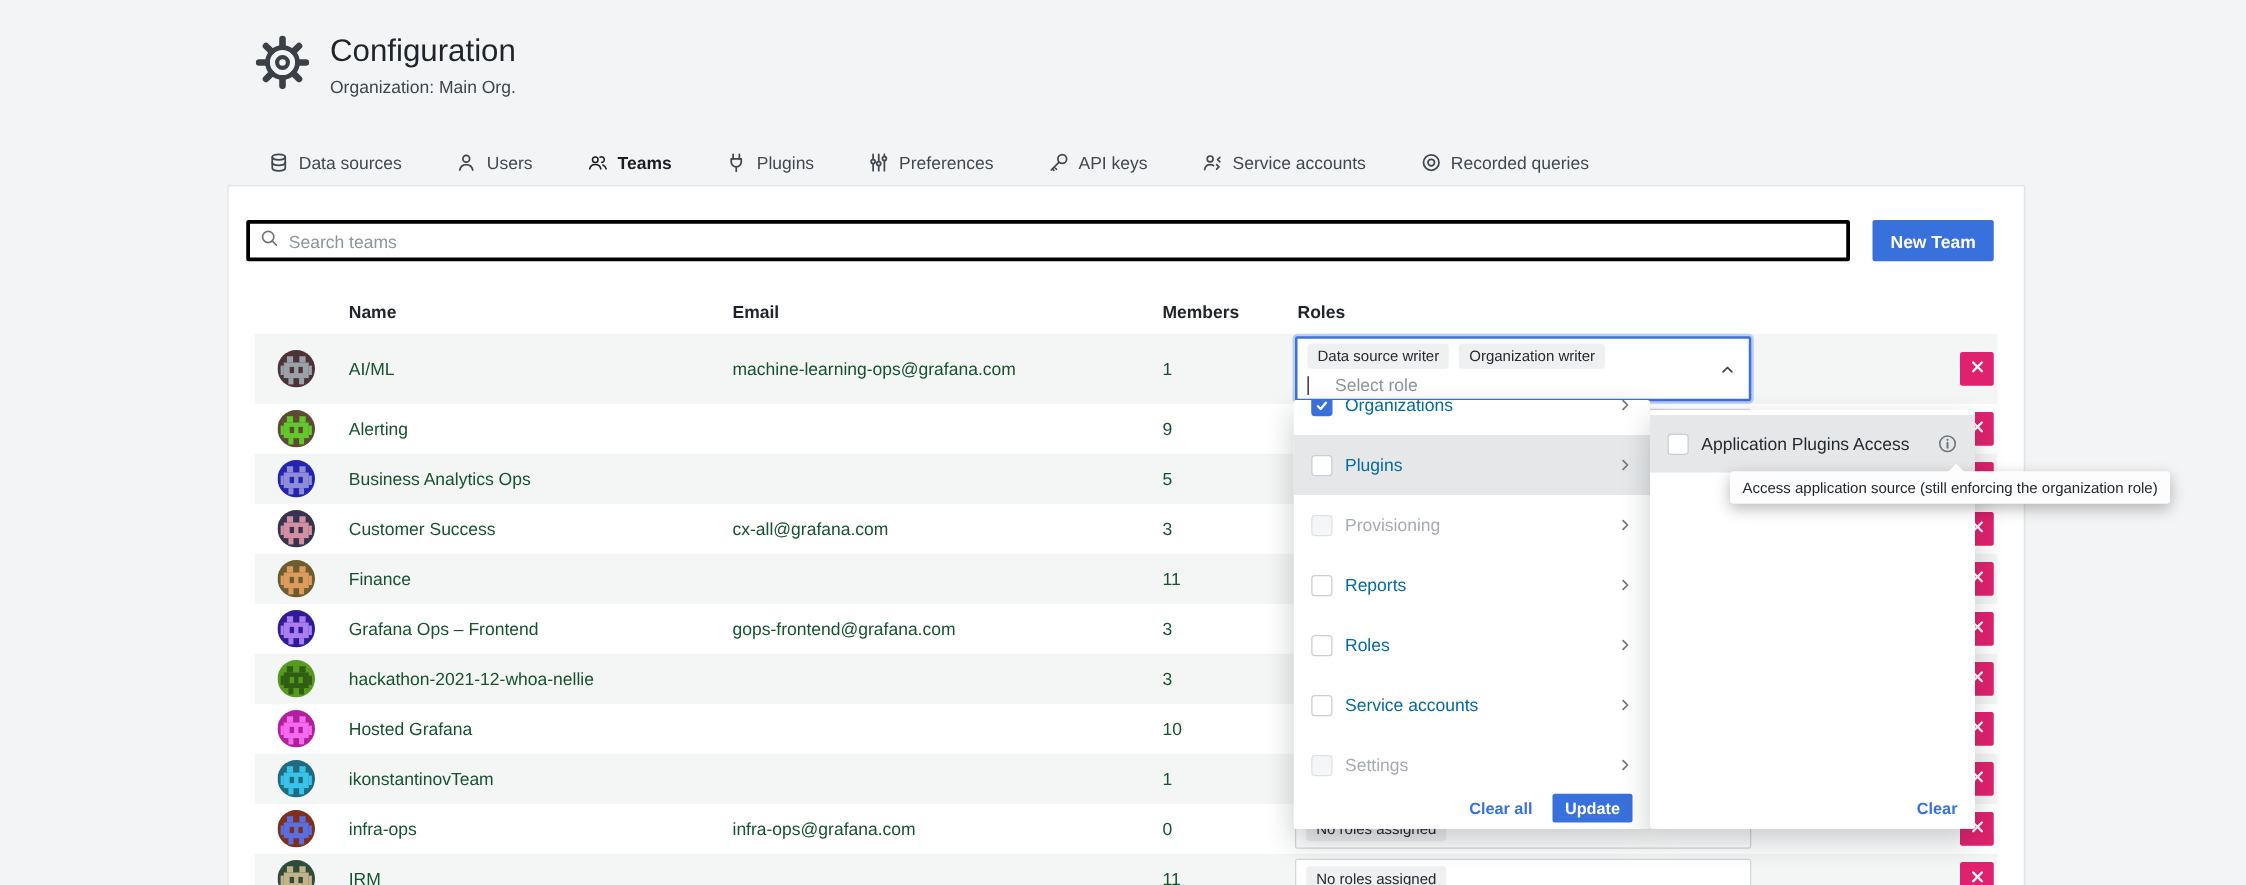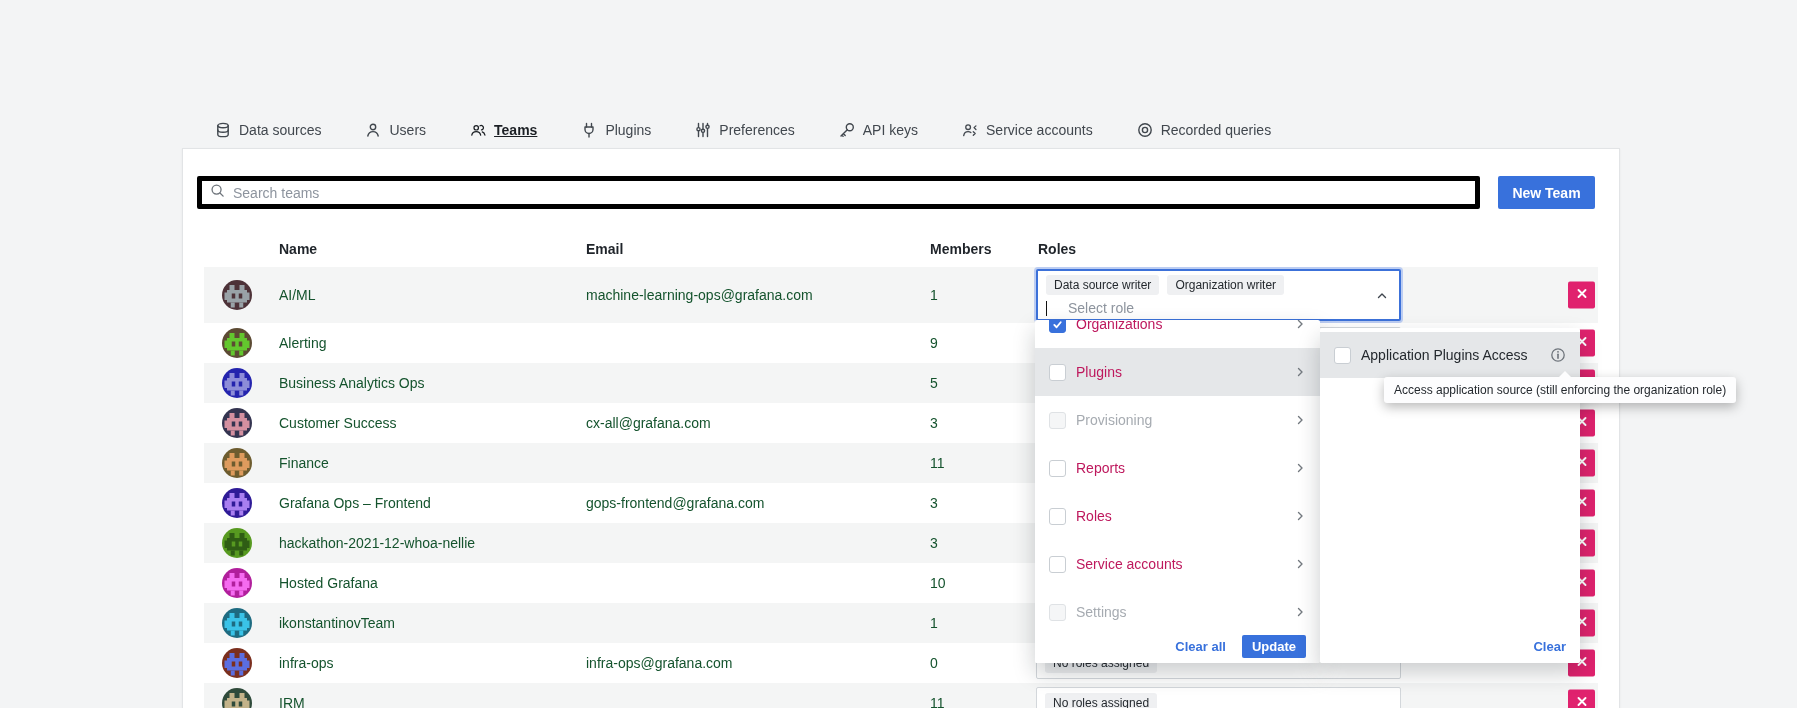--- a/index.html
+++ b/index.html
@@ -11,27 +11,27 @@
   
   .page-header{position:absolute;left:202px;top:26px;display:flex;gap:14px;}
   .gear-wrap{width:48px;height:48px;display:flex;align-items:center;justify-content:center;}
   .page-title{font-size:25px;font-weight:500;line-height:30px;margin:0;color:#1f242a;}
   .page-subtitle{font-size:14px;color:#3e454d;margin-top:5px;}
   
   .tabs{position:absolute;left:203px;top:112px;height:36px;display:flex;gap:20px;}
   .tab{position:relative;display:inline-flex;align-items:center;gap:8px;padding:0 12px;
        font-size:14px;color:#41474e;cursor:pointer;}
   .tab .ticon{display:flex;width:16px;height:16px;}
-  .tab.active{color:#1b1f24;font-weight:700;text-decoration:underline;}
+  .tab.active{color:#1b1f24;font-weight:700;}
   .tab.active::after{content:"";position:absolute;left:0;right:0;bottom:-4px;height:4px;border-radius:2px;
        background:linear-gradient(90deg,var(--grad1),var(--grad2));}
   
   .card{position:absolute;left:182px;top:148px;width:1438px;height:580px;background:#fff;
         border:1px solid #e2e4e6;box-shadow:0 1px 2px rgba(24,26,27,.06);}
-  .search-box{position:absolute;left:14px;top:27px;width:1283px;height:33px;border:5px solid #000000;
+  .search-box{position:absolute;left:14px;top:27px;width:1283px;height:33px;border:3px solid #000000;
         border-radius:2px;background:#fff;display:flex;align-items:center;padding:0 8px;gap:6px;}
   .search-box svg{flex:none;color:#6e747b;}
   .search-box input{border:none;outline:none;flex:1;font-size:14px;font-family:inherit;color:#24292e;background:transparent;}
   .search-box input::placeholder{color:#8d949e;}
   .btn-primary{position:absolute;left:1315px;top:27px;width:97px;height:33px;background:var(--accent);
         color:#fff;font-weight:700;font-size:14px;border:none;border-radius:2px;cursor:pointer;font-family:inherit;}
   
   .thead{position:absolute;left:21px;right:21px;top:82px;height:36px;}
   .thead span{position:absolute;top:50%;transform:translateY(-50%);font-size:14px;font-weight:700;color:#1f242a;}
   .tbody{position:absolute;left:21px;right:21px;top:118px;}
@@ -55,21 +55,21 @@
   .chev-up{position:absolute;right:10px;top:18px;color:#3e454d;}
   .x-btn{position:absolute;left:1364px;top:50%;transform:translateY(-50%);width:27px;height:27px;
         background:var(--danger);border:none;border-radius:2px;display:flex;align-items:center;
         justify-content:center;cursor:pointer;}
   
   .role-menu{position:absolute;left:1035px;top:320px;width:285px;height:343px;background:#fff;border-radius:2px;
         box-shadow:0 10px 22px rgba(20,26,31,.22);z-index:25;overflow:hidden;}
   .menu-list{margin-top:-20px;}
   .menu-item{height:48px;display:flex;align-items:center;padding:0 14px;cursor:pointer;}
   .menu-item.highlighted{background:#e5e7e9;}
-  .menu-item .mlabel{margin-left:10px;font-size:14px;color:#be185d;}
+  .menu-item .mlabel{margin-left:10px;font-size:14px;color:#0369a1;}
   .menu-item.disabled .mlabel{color:#a6abb1;}
   .menu-item .chev{margin-left:auto;color:#73797f;display:flex;}
   .cb{flex:none;width:17px;height:17px;border:1px solid #c9ced3;border-radius:3px;background:#fff;
       display:flex;align-items:center;justify-content:center;}
   .cb.checked{background:var(--accent);border-color:var(--accent);}
   .menu-item.disabled .cb{background:#f5f6f7;border-color:#dfe2e5;}
   .menu-footer{position:absolute;bottom:0;left:0;right:0;height:30px;background:#fff;display:flex;
       align-items:center;justify-content:flex-end;gap:16px;padding:0 14px 4px 14px;}
   .link-blue{font-size:13px;font-weight:700;color:var(--accent);cursor:pointer;}
   .btn-small{background:var(--accent);color:#fff;font-size:13px;font-weight:700;border:none;border-radius:2px;
@@ -85,20 +85,35 @@
   .tooltip{position:absolute;left:1384px;top:377px;background:#fdfdfe;border-radius:3px;z-index:40;
       box-shadow:0 4px 12px rgba(0,0,0,.28);padding:6px 10px;font-size:12px;color:#24292e;white-space:nowrap;}
   .tooltip::before{content:"";position:absolute;top:-6px;left:174px;border-left:7px solid transparent;
       border-right:7px solid transparent;border-bottom:7px solid #fdfdfe;}
 </style>
 </head>
 <body>
 
 <div class="stage" style="--accent: #3871dc; --danger: #e0226e; --grad1: #ff8833; --grad2: #f53e4c;">
 
+  <div class="page-header">
+    <div class="gear-wrap" id="gear-slot">
+        <svg width="46" height="46" viewBox="0 0 48 48" fill="none" stroke="#3a4046" stroke-linecap="round">
+          <circle cx="24" cy="24" r="12.5" stroke-width="4"></circle>
+          <circle cx="24" cy="24" r="4.5" stroke-width="3.5"></circle>
+          <g stroke-width="5.5">
+            <path d="M24 4.5v6M24 37.5v6M4.5 24h6M37.5 24h6M10.2 10.2l4.5 4.5M33.3 33.3l4.5 4.5M37.8 10.2l-4.5 4.5M14.7 33.3l-4.5 4.5"></path>
+          </g>
+        </svg>
+      </div>
+    <div>
+      <h1 class="page-title">Configuration</h1>
+      <div class="page-subtitle">Organization: Main Org.</div>
+    </div>
+  </div>
 
   <div class="tabs" id="tabs">
       <div class="tab">
         <span class="ticon">
           <svg width="16" height="16" viewBox="0 0 16 16" fill="none" stroke="currentColor" stroke-width="1.4" stroke-linecap="round" stroke-linejoin="round">
             <ellipse cx="8" cy="3.6" rx="5.2" ry="2.2"></ellipse>
             <path d="M2.8 3.6v8.8c0 1.2 2.3 2.2 5.2 2.2s5.2-1 5.2-2.2V3.6"></path>
             <path d="M2.8 8c0 1.2 2.3 2.2 5.2 2.2s5.2-1 5.2-2.2"></path>
           </svg>
         </span>

